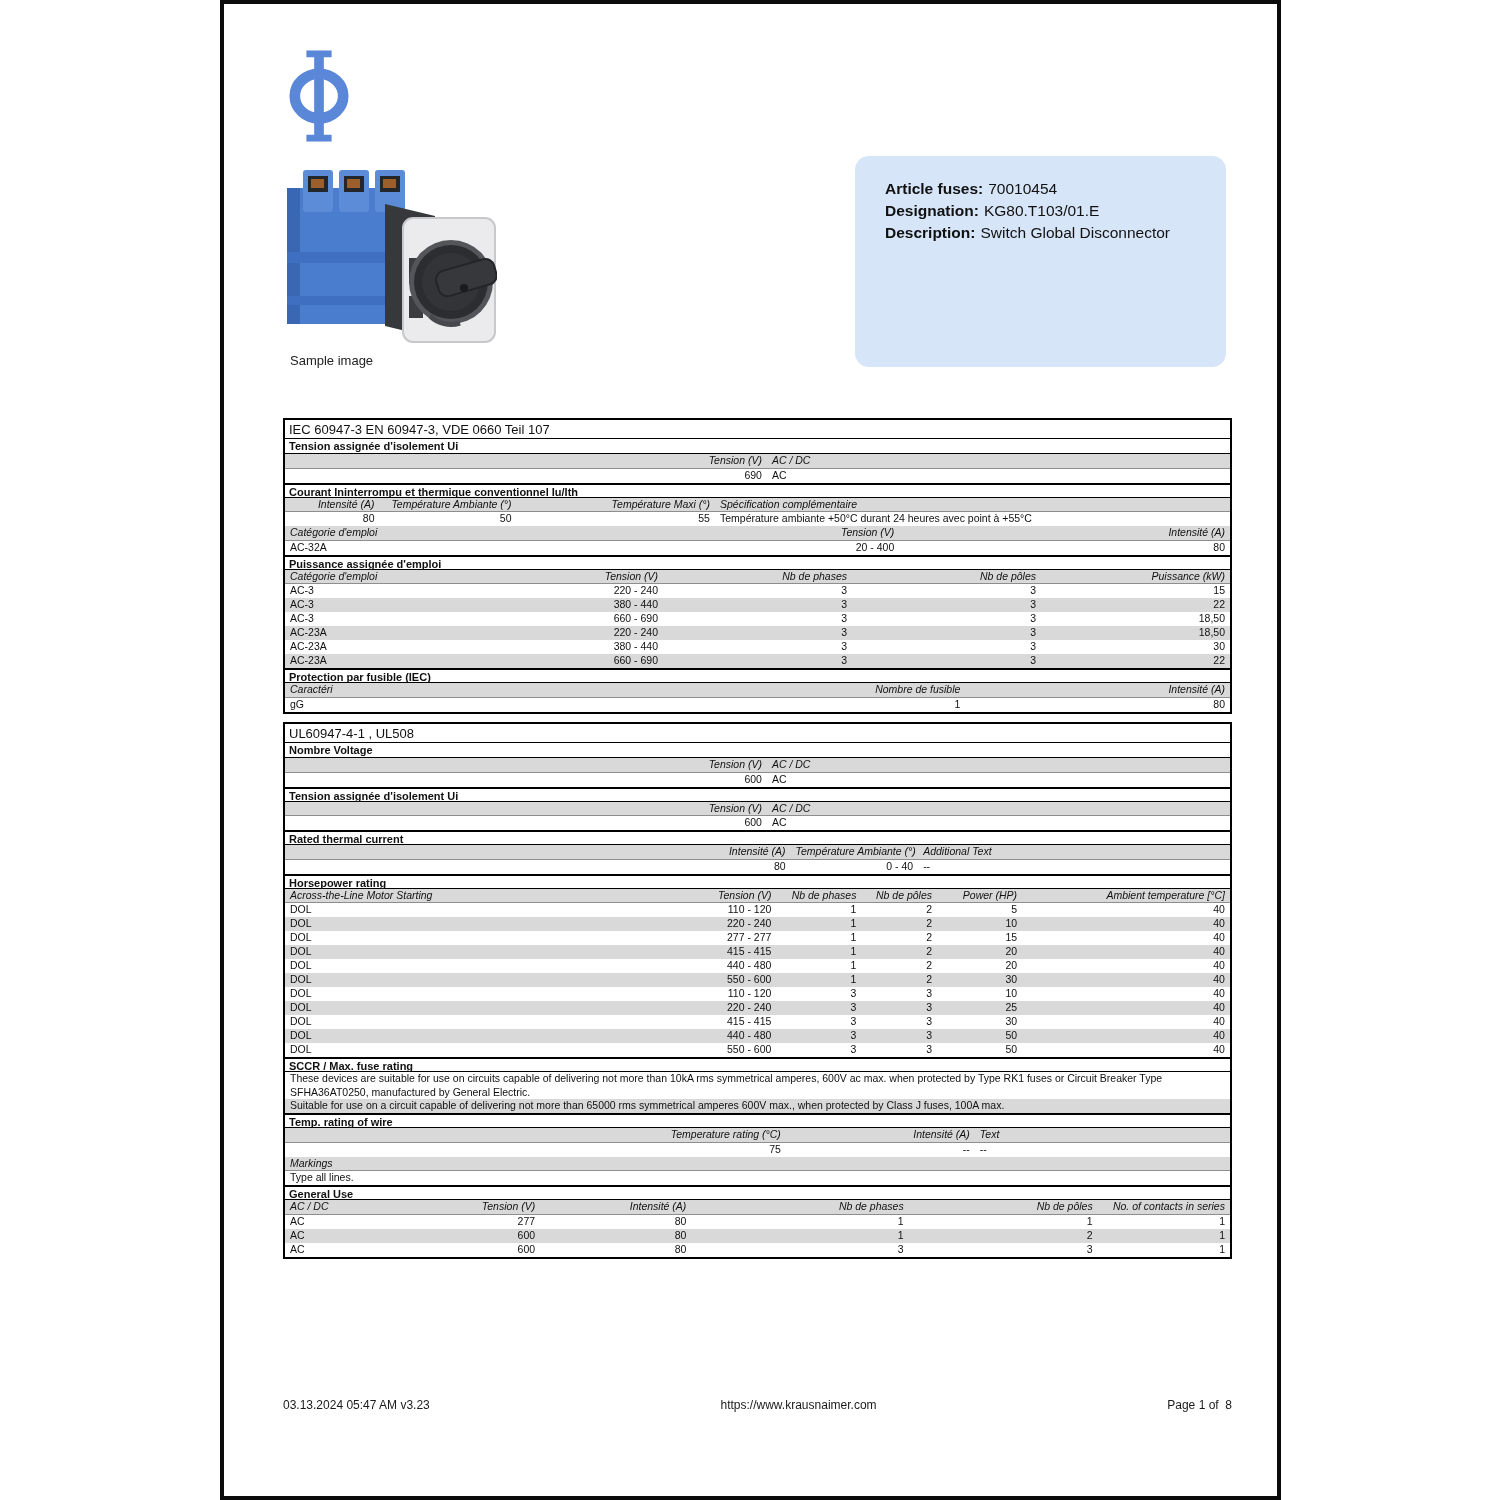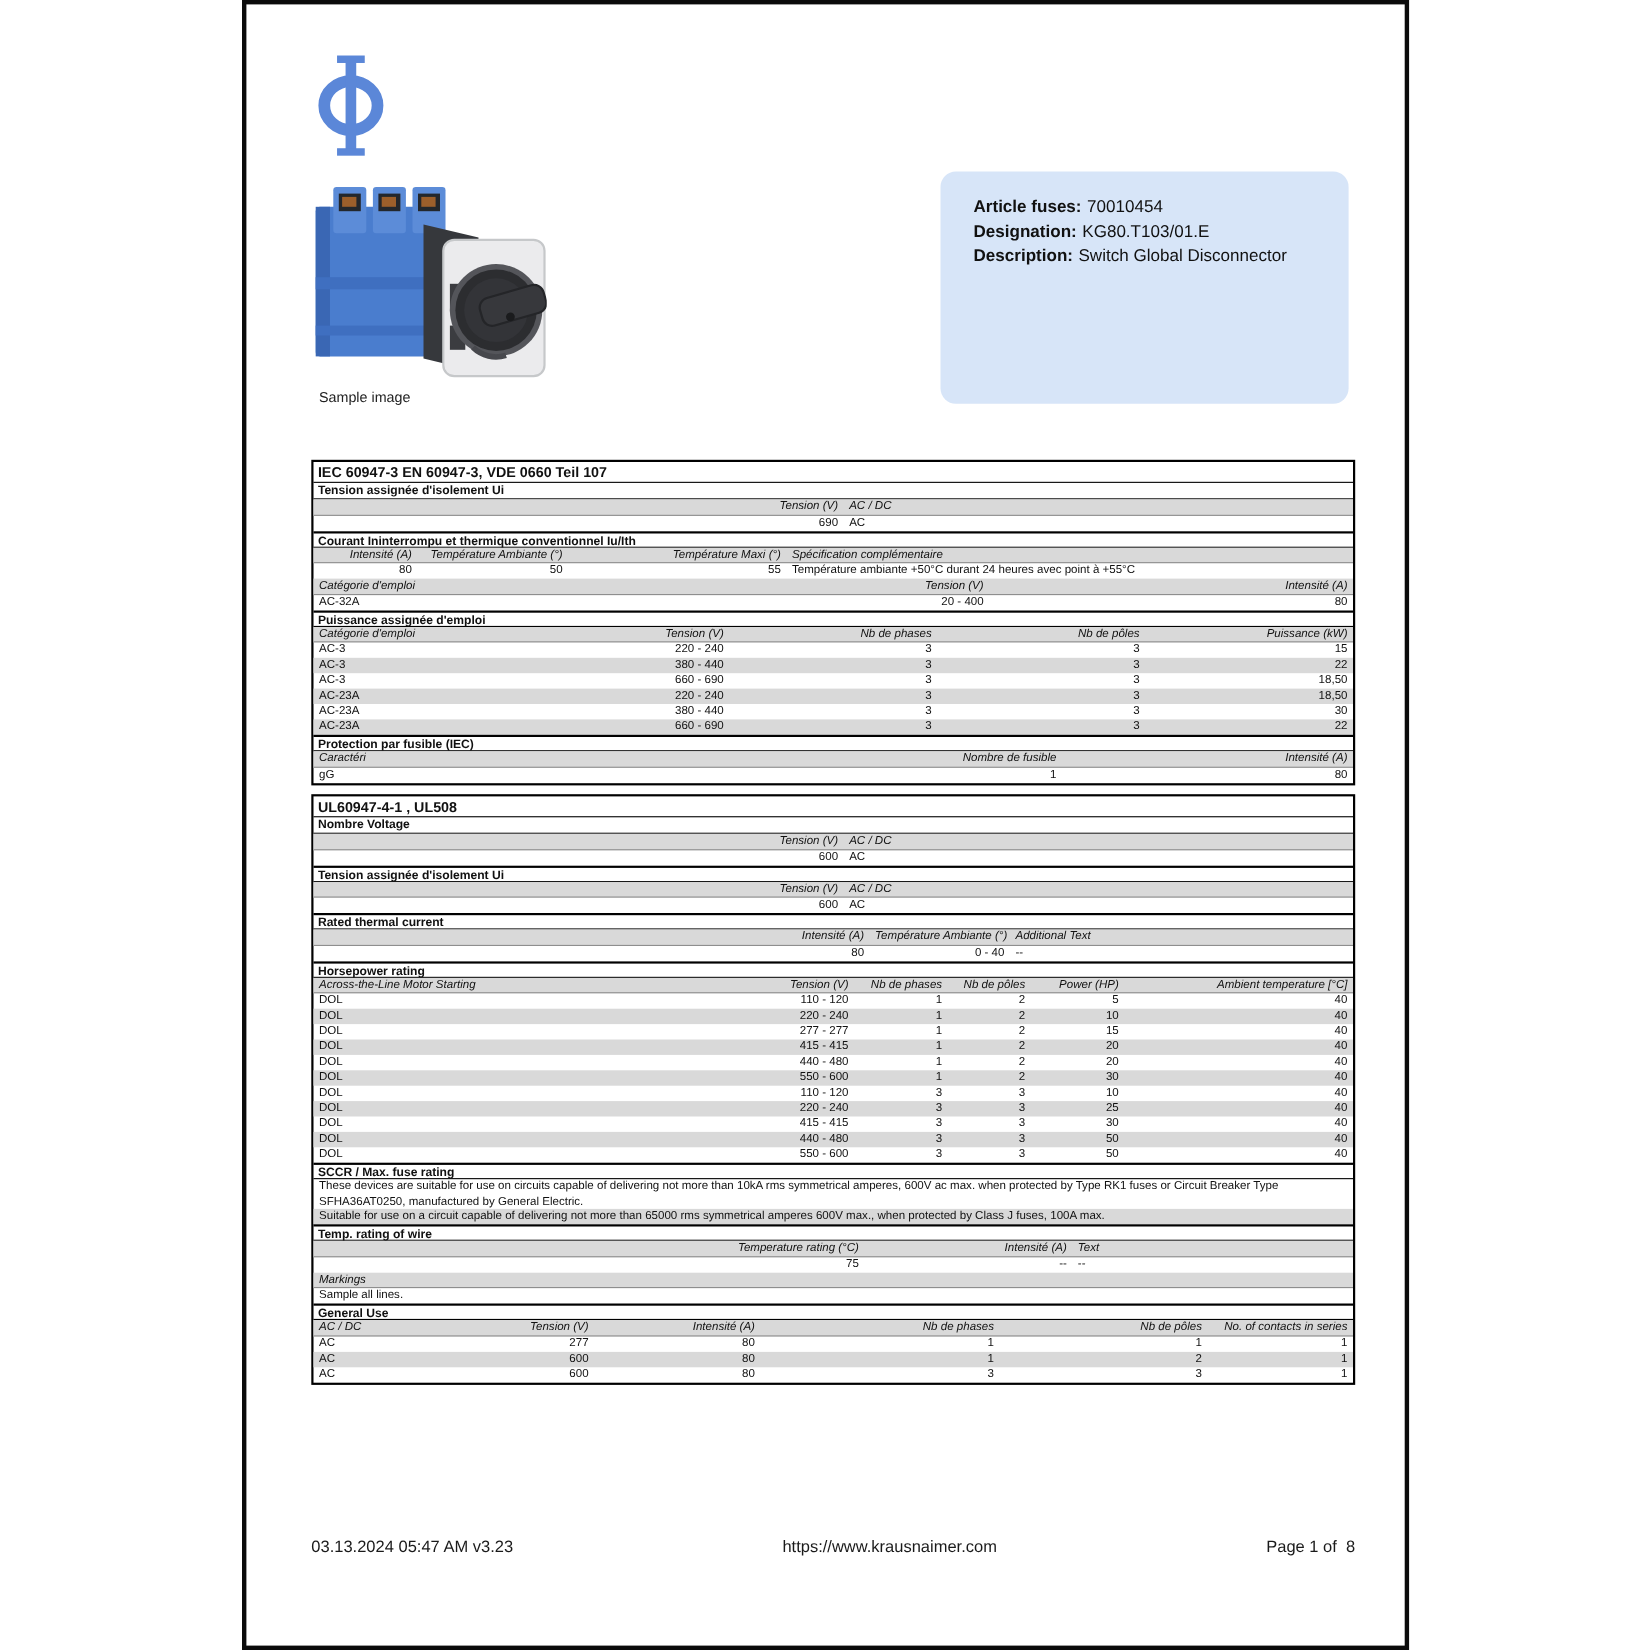--- a/index.html
+++ b/index.html
@@ -14,34 +14,34 @@
   .caption{position:absolute;left:66px;top:349px;font-size:13px;color:#222;}
   
   .card{position:absolute;left:631px;top:152px;width:371px;height:211px;background:#d7e5f8;
         border-radius:14px;box-sizing:border-box;padding:22px 30px;}
   .card-title{font-size:30px;font-weight:bold;color:#0d0d0d;margin-bottom:22px;}
   .field{font-size:15.5px;line-height:22px;color:#111;}
   .fl{font-weight:bold;margin-right:5px;}
   
   .dtable{position:absolute;left:59px;width:949px;box-sizing:border-box;border:2px solid #000;background:#fff;}
   #t0{top:414px;} #t1{top:718px;}
-  .t-main-title{font-size:13px;font-weight:bold;line-height:17px;height:19px;box-sizing:border-box;
+  .t-main-title{font-size:13px;font-weight:normal;line-height:17px;height:19px;box-sizing:border-box;
                 padding:1px 4px 0 4px;border-bottom:1.5px solid #000;}
   .t-sub{font-size:11px;font-weight:bold;line-height:14px;height:15px;box-sizing:border-box;
          padding:0 4px;border-bottom:1px solid #000;}
   .t-sub.thick{border-top:2px solid #000;}
   .t-head{background:#d9d9d9;font-style:italic;border-bottom:1px solid #8e8e8e;box-sizing:border-box;}
   .t-head,.t-row{display:flex;min-height:14px;font-size:10.5px;line-height:13.5px;}
   .t-row.odd{background:#d9d9d9;}
   .cell{box-sizing:border-box;padding:0 5px;white-space:nowrap;}
   .cell.r{text-align:right;}
   .cell.wrap{white-space:normal;}
   
   .footer{position:absolute;left:59px;top:1394px;width:949px;display:flex;justify-content:space-between;
-          font-size:15px;color:#1a1a1a;}
+          font-size:12px;color:#1a1a1a;}
   .pre{white-space:pre;}
 </style>
 </head>
 <body>
 
 <div class="page">
 
   <div class="logo">
     <svg width="62" height="96" viewBox="0 0 64 98">
       <ellipse cx="32" cy="49" rx="25" ry="23" fill="none" stroke="#5b87d8" stroke-width="11"></ellipse>
@@ -334,21 +334,21 @@
       </div>
       <div class="t-row">
         <div class="cell r" style="width: 53%;">75</div>
         <div class="cell r" style="width: 20%;">--</div>
         <div class="cell" style="width: 27%;">--</div>
       </div>
       <div class="t-head">
         <div class="cell wrap" style="width: 100%;">Markings</div>
       </div>
       <div class="t-row">
-        <div class="cell wrap" style="width: 100%;">Sample all lines.</div>
+        <div class="cell wrap" style="width: 100%;">Type all lines.</div>
       </div>
       <div class="t-sub thick">General Use</div>
       <div class="t-head">
         <div class="cell" style="width: 10%;">AC / DC</div>
         <div class="cell r" style="width: 17%;">Tension (V)</div>
         <div class="cell r" style="width: 16%;">Intensité (A)</div>
         <div class="cell r" style="width: 23%;">Nb de phases</div>
         <div class="cell r" style="width: 20%;">Nb de pôles</div>
         <div class="cell r" style="width: 14%;">No. of contacts in series</div>
       </div>

